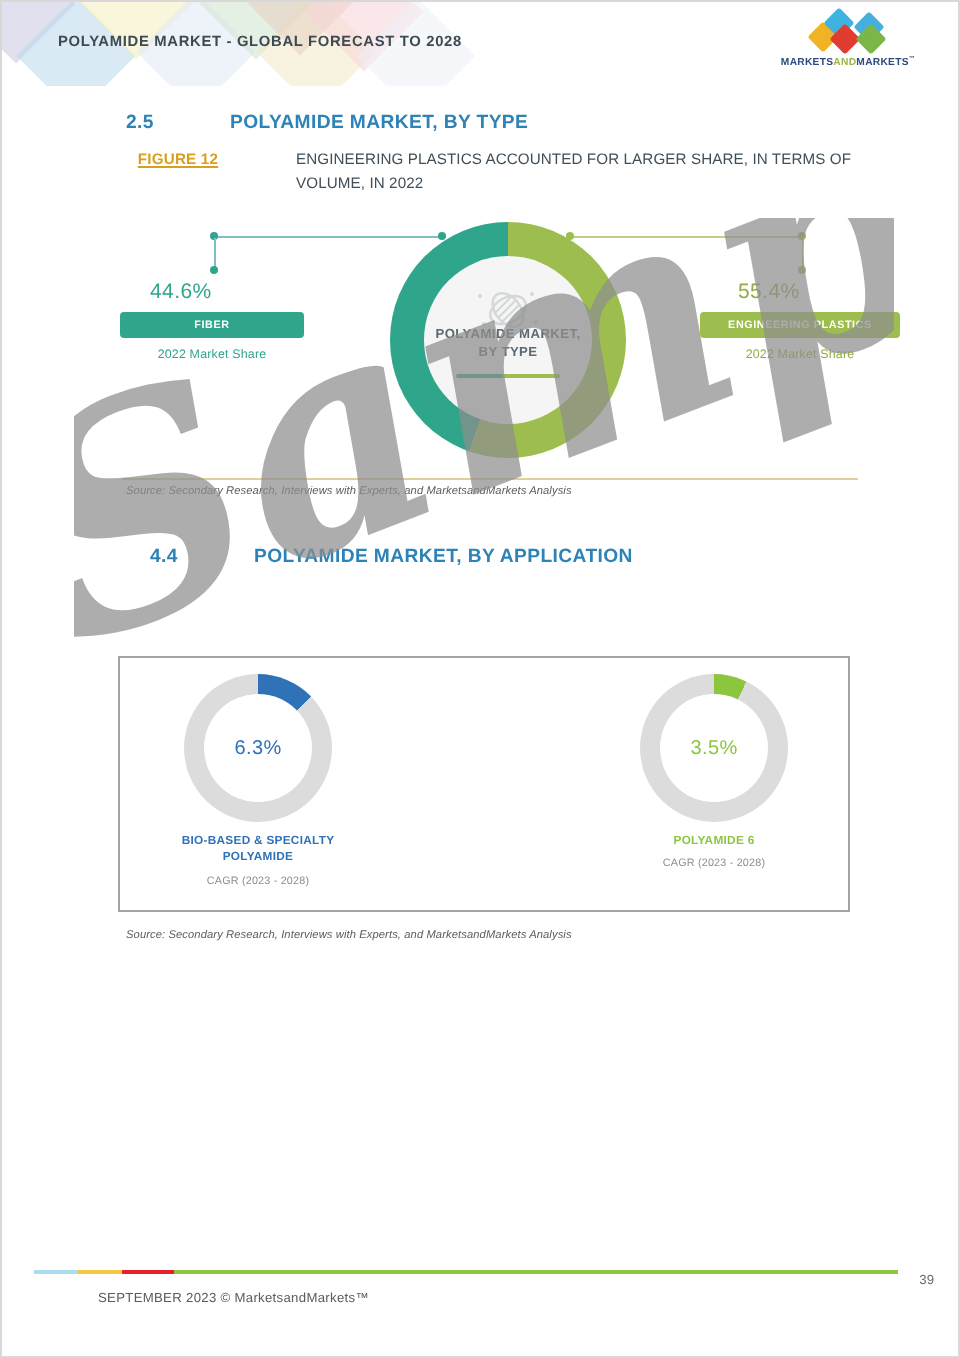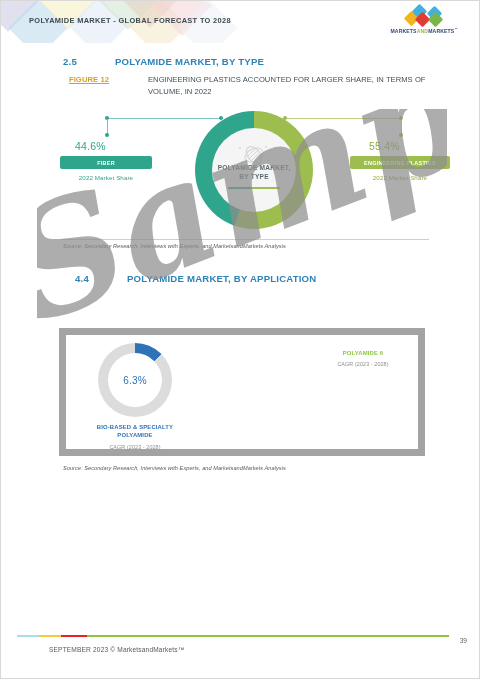--- a/index.html
+++ b/index.html
@@ -226,21 +226,21 @@
   }
 
   
   .fig13-card {
     position: absolute;
     left: 58px;
     top: 327px;
     width: 366px;
     height: 128px;
     background: #ffffff;
-    border: 7px solid #a3a3a3;
+    border: 1px solid #a3a3a3;
     box-sizing: border-box;
   }
   .mini {
     position: absolute;
     top: 8px;
     width: 122px;
     height: 112px;
   }
   .mini-donut {
     position: relative;
@@ -440,20 +440,25 @@
       </div>
       <div class="mini-label" style="color:#2f72b8;">
         <span>BIO-BASED &amp; SPECIALTY</span><br>
         <span>POLYAMIDE</span>
       </div>
       <div class="mini-cagr">CAGR (2023 - 2028)</div>
     </div>
 
 
     <div class="mini" style="left:236px;">
+      <div class="mini-donut" style="background: conic-gradient(#8cc63f 0deg 26deg, #dcdcdc 26deg 360deg);">
+        <div class="mini-hole">
+          <span class="mini-pct" style="color:#8cc63f;">3.5%</span>
+        </div>
+      </div>
       <div class="mini-label" style="color:#8cc63f;">
         <span>POLYAMIDE 6</span>
       </div>
       <div class="mini-cagr">CAGR (2023 - 2028)</div>
     </div>
   </div>
 
   <div class="src-text" style="left:62px; top:464px;">Source: Secondary Research, Interviews with Experts, and MarketsandMarkets Analysis</div>
 
   <svg class="sample-wm" viewBox="0 0 410 290">

